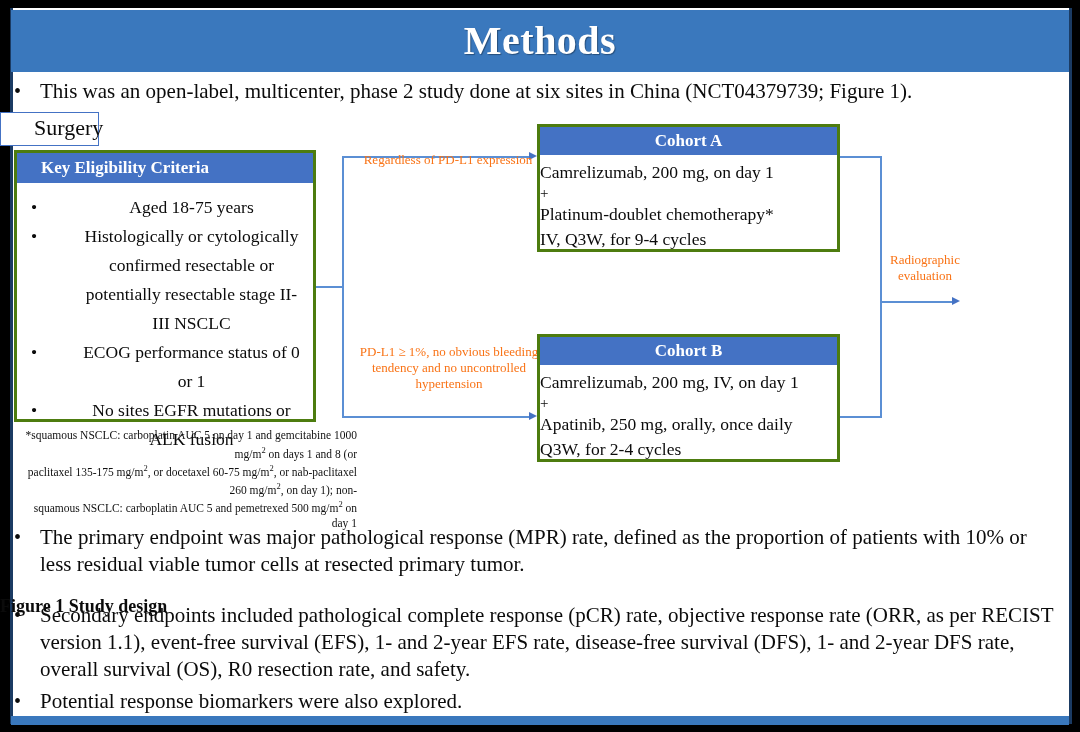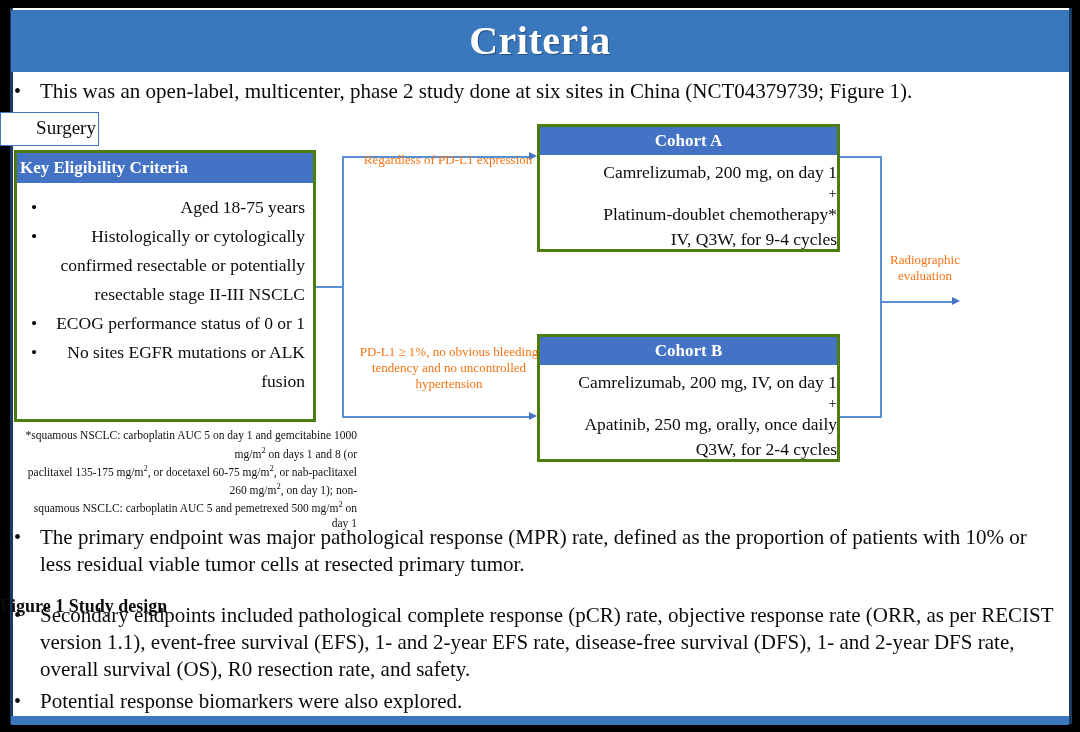--- a/index.html
+++ b/index.html
@@ -30,45 +30,45 @@
   #b-primary{left:14px;top:524px;width:1040px;}
   #b-secondary{left:14px;top:602px;width:1040px;}
   #b-biomarker{left:14px;top:688px;width:1040px;}
 
   
   #figure{position:absolute;left:0;top:112px;width:1062px;height:390px;}
 
   .box{position:absolute;box-sizing:border-box;border:3px solid #4d7c0f;background:#ffffff;}
   .box-head{background:#4472C4;color:#fff;font-weight:bold;text-align:center;
             font-family:"Liberation Serif",serif;}
-  .box-body{text-align:right;color:#0b0b0b;font-family:"Liberation Serif",serif;}
+  .box-body{text-align:left;color:#0b0b0b;font-family:"Liberation Serif",serif;}
 
   
   #elig-box{left:14px;top:38px;width:302px;height:272px;}
-  #elig-head{height:30px;line-height:30px;font-size:17px;text-align:left;padding-left:3px;}
+  #elig-head{height:30px;line-height:30px;font-size:17px;text-align:left;padding-left:24px;}
   #elig-list{padding:10px 8px 0 6px;}
   .elig-item{display:flex;align-items:flex-start;font-size:17.5px;line-height:29px;color:#0b0b0b;}
   .elig-dot{flex:0 0 auto;width:22px;text-align:center;}
-  .elig-label{flex:1 1 auto;text-align:right;}
+  .elig-label{flex:1 1 auto;text-align:center;margin-left:33px;}
 
   
   #footnote{position:absolute;left:14px;top:316px;width:336px;font-size:11.5px;line-height:14.5px;
             color:#111;text-align:right;font-family:"Liberation Serif",serif;padding-left:7px;}
   #footnote sup{font-size:8.5px;}
 
   
   #cohortA{left:537px;top:12px;width:303px;height:128px;}
   #cohortB{left:537px;top:222px;width:303px;height:128px;}
   .cohort-head{height:28px;line-height:28px;font-size:17px;}
   .cohort-body{padding-top:5px;font-size:17.5px;line-height:25px;}
   .plus-line{font-size:15px;line-height:17px;}
 
   
   #surgery-box{left:962px;top:174px;width:97px;height:32px;border:1px solid #4472C4;background:#fff;}
-  #surgery-label{line-height:30px;font-size:19px;text-align:center;color:#0b0b0b;padding-left:33px;}
+  #surgery-label{line-height:30px;font-size:22px;text-align:center;color:#0b0b0b;padding-left:33px;}
 
   
   .conn-label{position:absolute;text-align:center;font-size:13px;line-height:16px;color:#f97316;
               font-family:"Liberation Serif",serif;margin-top:12px;}
   #label-regardless{left:350px;top:28px;width:196px;}
   #label-pdl1{left:345px;top:220px;width:208px;}
   #label-radio{left:866px;top:128px;width:118px;}
 
   
   .ln{position:absolute;background:#5B8FD4;}
@@ -81,21 +81,21 @@
   #fig-caption{position:absolute;left:0;top:484px;width:1062px;text-align:left;font-size:18px;
                font-weight:bold;color:#0b0b0b;font-family:"Liberation Serif",serif;}
 </style>
 </head>
 <body>
 
 <div id="slide">
   <div id="canvas"></div>
 
   <div id="title-banner">
-    <div id="title-text">Criteria</div>
+    <div id="title-text">Methods</div>
   </div>
 
   <div class="bullet-row" id="lead-bullet">
     <span class="bullet-dot">•</span>
     <span class="bullet-text">This was an open-label, multicenter, phase 2 study done at six sites in China (NCT04379739; Figure 1).</span>
   </div>
 
   <div id="figure">
 
     <div class="box" id="elig-box">

